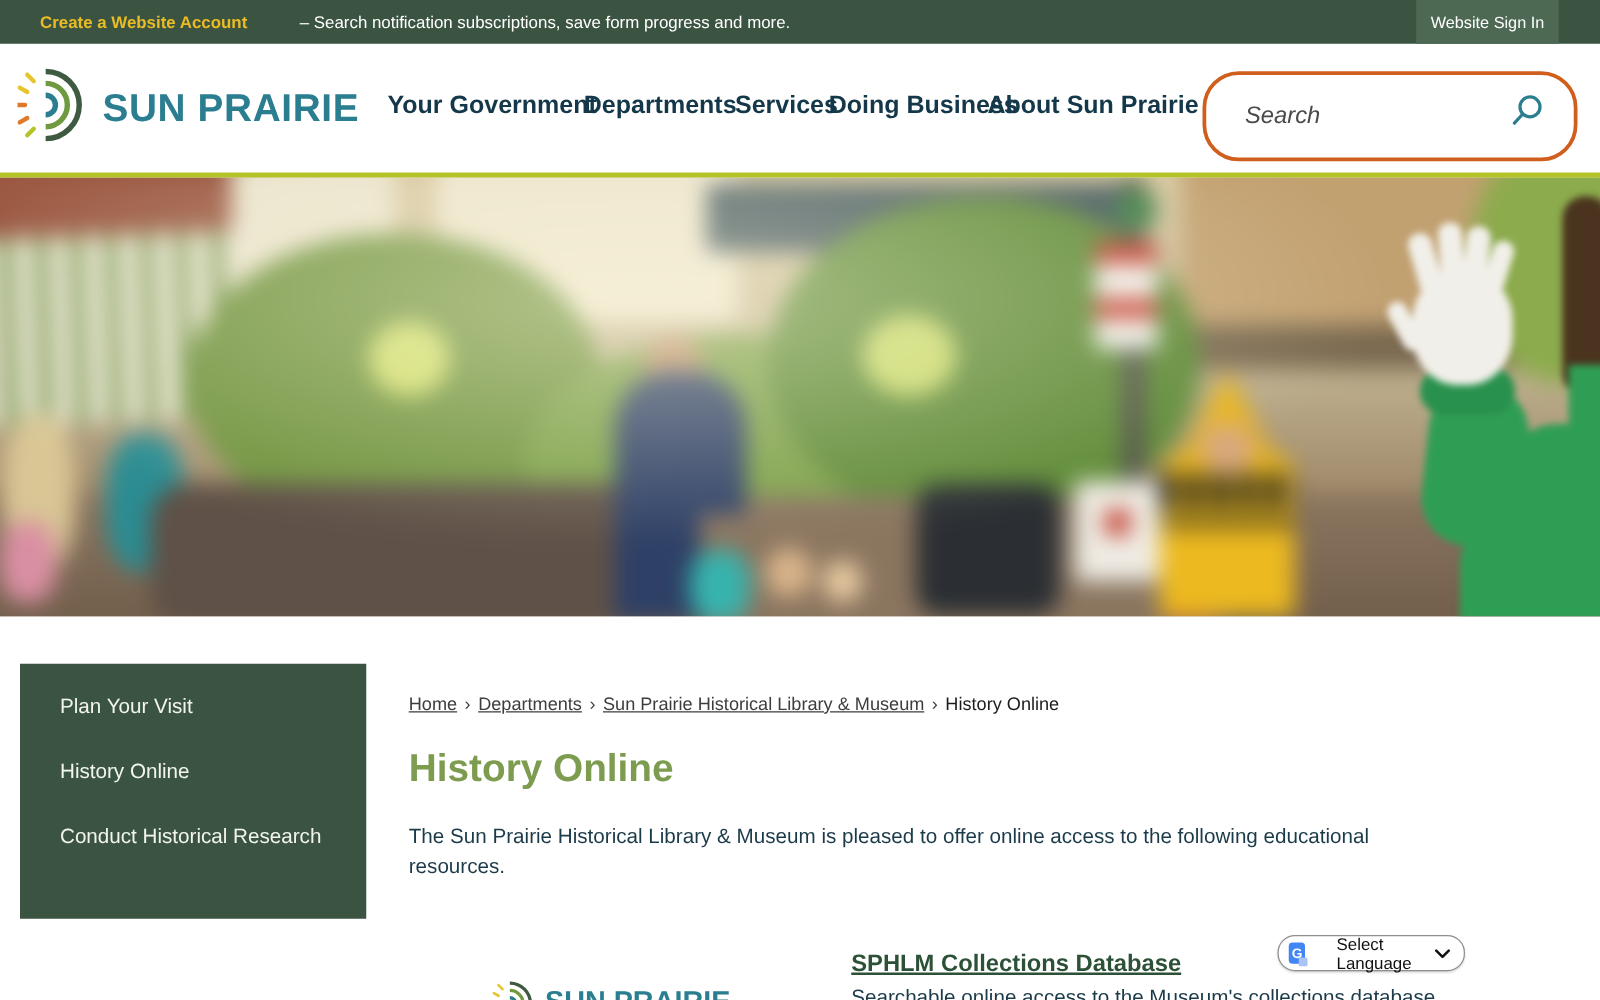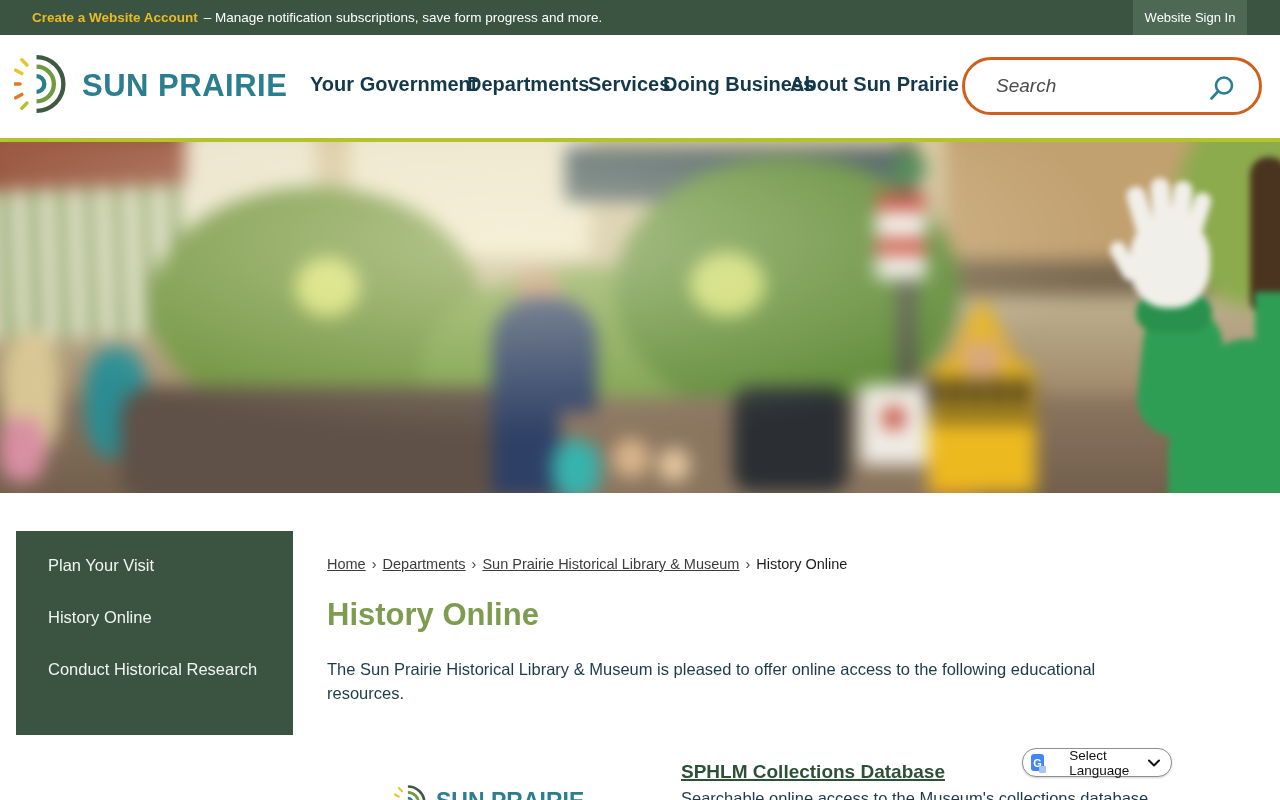--- a/index.html
+++ b/index.html
@@ -2,32 +2,32 @@
 <html><head>
 <meta charset="utf-8">
 <style>
   * { margin:0; padding:0; box-sizing:border-box; }
   html,body { width:1280px; height:800px; overflow:hidden; background:#fff;
               font-family:"Liberation Sans", sans-serif; }
   .page { position:absolute; top:0; left:0; width:1280px; height:800px; background:#fff; }
 
   
   .topbar { position:absolute; top:0; left:0; width:1280px; height:35px; background:#3b5442; z-index:5; }
-  .topbar-text { position:absolute; left:32px; top:0; height:35px; display:flex; align-items:center; font-size:13.5px; color:#fff; white-space:nowrap; }
+  .topbar-text { position:absolute; left:32px; top:0; height:35px; display:flex; align-items:center; font-size:13.5px; color:#fff; white-space:nowrap;gap:36px; }
   .account-link { color:#e9bb25; font-weight:700; margin-right:6px; cursor:pointer; }
   .signin-btn { position:absolute; left:1133px; top:0; width:114px; height:35px; background:#4d6954; color:#fff;
                 font-size:13px; display:flex; align-items:center; justify-content:center; cursor:pointer; }
 
   
   .header { position:absolute; top:35px; left:0; width:1280px; height:103px; background:#fff; z-index:4; }
   .logo { position:absolute; left:14px; top:16px; display:flex; align-items:center; gap:16px; }
   .logo-text { font-size:31px; font-weight:800; color:#2b7e90; letter-spacing:.5px; white-space:nowrap; }
   .nav-item { position:absolute; top:38px; font-size:20px; font-weight:700; color:#14384a; white-space:nowrap; z-index:6; cursor:pointer; }
   .nav-1 { left:310px; } .nav-2 { left:467px; } .nav-3 { left:588px; } .nav-4 { left:663px; } .nav-5 { left:790px; }
-  .search-pill { position:absolute; left:962px; top:22px; width:300px; height:58px; background:#fff;
+  .search-pill { position:absolute; left:962px; top:22px; width:300px; height:72px; background:#fff;
                  border:3px solid #d05f1d; border-radius:29px; display:flex; align-items:center; z-index:5; }
   .search-input { border:none; outline:none; background:transparent; font-style:italic; font-size:19px;
                   color:#333; padding-left:31px; width:215px; font-family:"Liberation Sans", sans-serif; }
   .search-input::placeholder { color:#4a4a4a; font-style:italic; }
   .search-icon { position:absolute; right:24px; top:15px; }
 
   .divider { position:absolute; top:138px; left:0; width:1280px; height:4px; background:#b5c32b; z-index:4; }
 
   
   .hero { position:absolute; top:142px; left:0; width:1280px; height:351px; overflow:hidden;
@@ -66,21 +66,21 @@
   .chev { margin-left:auto; margin-right:11px; display:flex; }
 </style>
 </head>
 <body>
 
 <div class="page">
 
   <div class="topbar">
     <div class="topbar-text">
       <span class="account-link">Create a Website Account</span>
-      <span>– Manage notification subscriptions, save form progress and more.</span>
+      <span>– Search notification subscriptions, save form progress and more.</span>
     </div>
     <div class="signin-btn">Website Sign In</div>
   </div>
 
   <div class="header">
     <div class="logo">
       <span>
         <svg width="52" height="66" viewBox="0 0 60 72" fill="none">
           <path d="M26 5 a31 31 0 0 1 0 62" stroke="#3e5a41" stroke-width="5" fill="none"></path>
           <path d="M26 16 a20 20 0 0 1 0 40" stroke="#6f9a3f" stroke-width="5" fill="none"></path>

